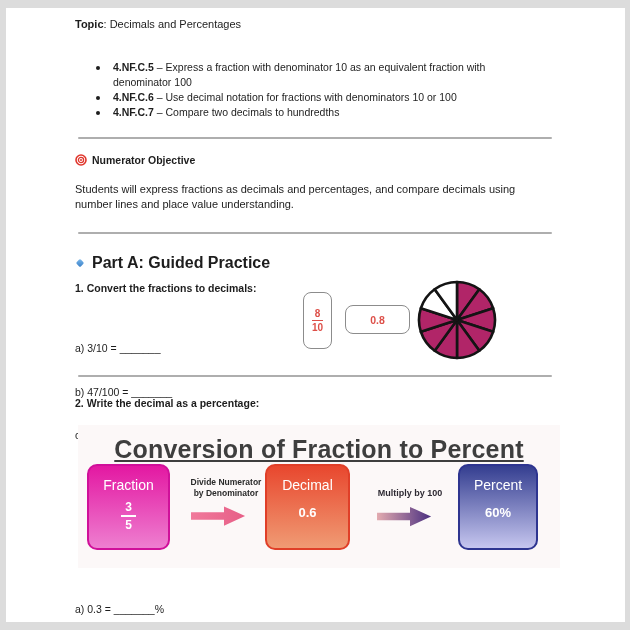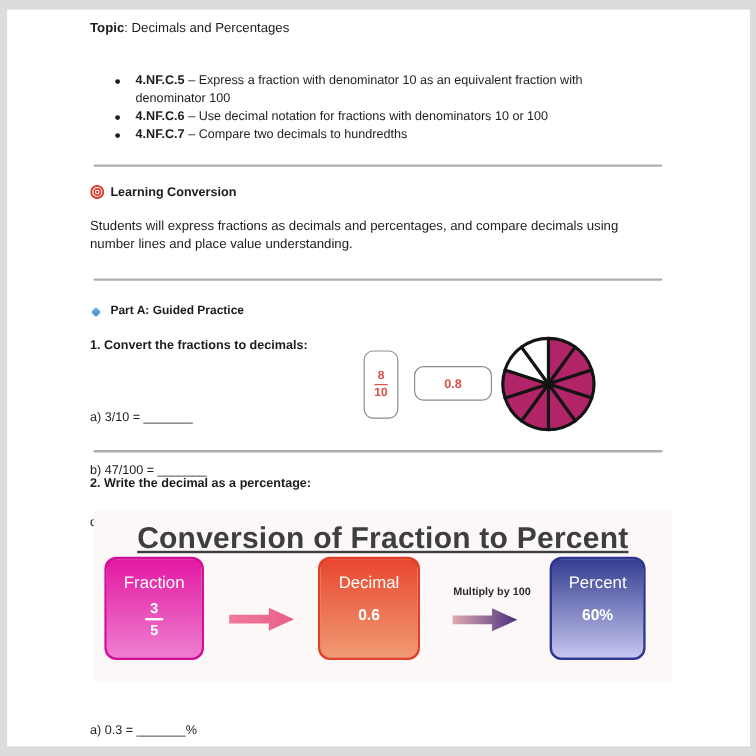--- a/index.html
+++ b/index.html
@@ -28,21 +28,21 @@
     content:"";position:absolute;left:2px;top:5.5px;width:4px;height:4px;border-radius:50%;background:#1d1d1d;
   }
 
   .rule{left:72px;width:474px;height:2px;background:#aeaeae;border-radius:1px;}
 
   
   .lo-heading{left:69px;top:146px;display:flex;align-items:center;gap:5px;font-weight:bold;font-size:10.5px;}
   .lo-body{left:69px;top:174px;width:468px;}
 
   
-  .parta-heading{left:71px;top:246px;display:flex;align-items:center;gap:9px;font-weight:bold;font-size:10px;}
+  .parta-heading{left:71px;top:246px;display:flex;align-items:center;gap:9px;font-weight:bold;font-size:16px;}
   .diamond{width:6px;height:6px;border-radius:1.5px;background:linear-gradient(135deg,#7ab8ec,#3a7fc6);transform:rotate(45deg);display:inline-block;}
 
   .q-prompt{font-weight:bold;font-size:10.5px;}
   .q1-prompt{left:69px;top:273px;}
   .q1-items{left:69px;top:304px;line-height:14.5px;font-size:10.5px;white-space:pre;}
   .q2-prompt{left:69px;top:388px;}
   .q2-items{left:69px;top:564px;line-height:15px;font-size:10.5px;white-space:pre;}
 
   
   .frac-card{
@@ -108,21 +108,21 @@
   </ul>
 
   <div class="abs rule" style="top:129px;"></div>
 
   <div class="abs lo-heading">
     <svg width="12" height="12" viewBox="0 0 12 12">
       <circle cx="6" cy="6" r="5" fill="#ffffff" stroke="#e0362c" stroke-width="1.6"></circle>
       <circle cx="6" cy="6" r="2.6" fill="none" stroke="#e0362c" stroke-width="1.3"></circle>
       <circle cx="6" cy="6" r="1" fill="#e0362c"></circle>
     </svg>
-    <span>Learning Conversion</span>
+    <span>Numerator Objective</span>
   </div>
   <div class="abs t lo-body">Students will express fractions as decimals and percentages, and compare decimals using number lines and place value understanding.</div>
 
   <div class="abs rule" style="top:224px;"></div>
 
   <div class="abs parta-heading">
     <span class="diamond"></span>
     <span>Part A: Guided Practice</span>
   </div>
 
@@ -164,20 +164,24 @@
     <div class="fig2-title">Conversion of Fraction to Percent</div>
 
     <div class="convbox box-fraction">
       <span class="box-label">Fraction</span>
       <span class="mini-frac">
         <span class="num">3</span>
         <span class="den">5</span>
       </span>
     </div>
 
+    <div class="arrow1-label">
+      <div>Divide Numerator</div>
+      <div>by Denominator</div>
+    </div>
     <svg class="arrow1-svg" width="57" height="22" viewBox="0 0 60 24">
       <defs>
         <linearGradient id="a1g" x1="0" y1="0" x2="1" y2="0">
           <stop offset="0" stop-color="#f0799b"></stop>
             <stop offset="1" stop-color="#e75f87"></stop>
         </linearGradient>
       </defs>
       <path d="M0 8 H36 V1.5 L59 12 L36 22.5 V16 H0 Z" fill="url(#a1g)"></path>
     </svg>
 

